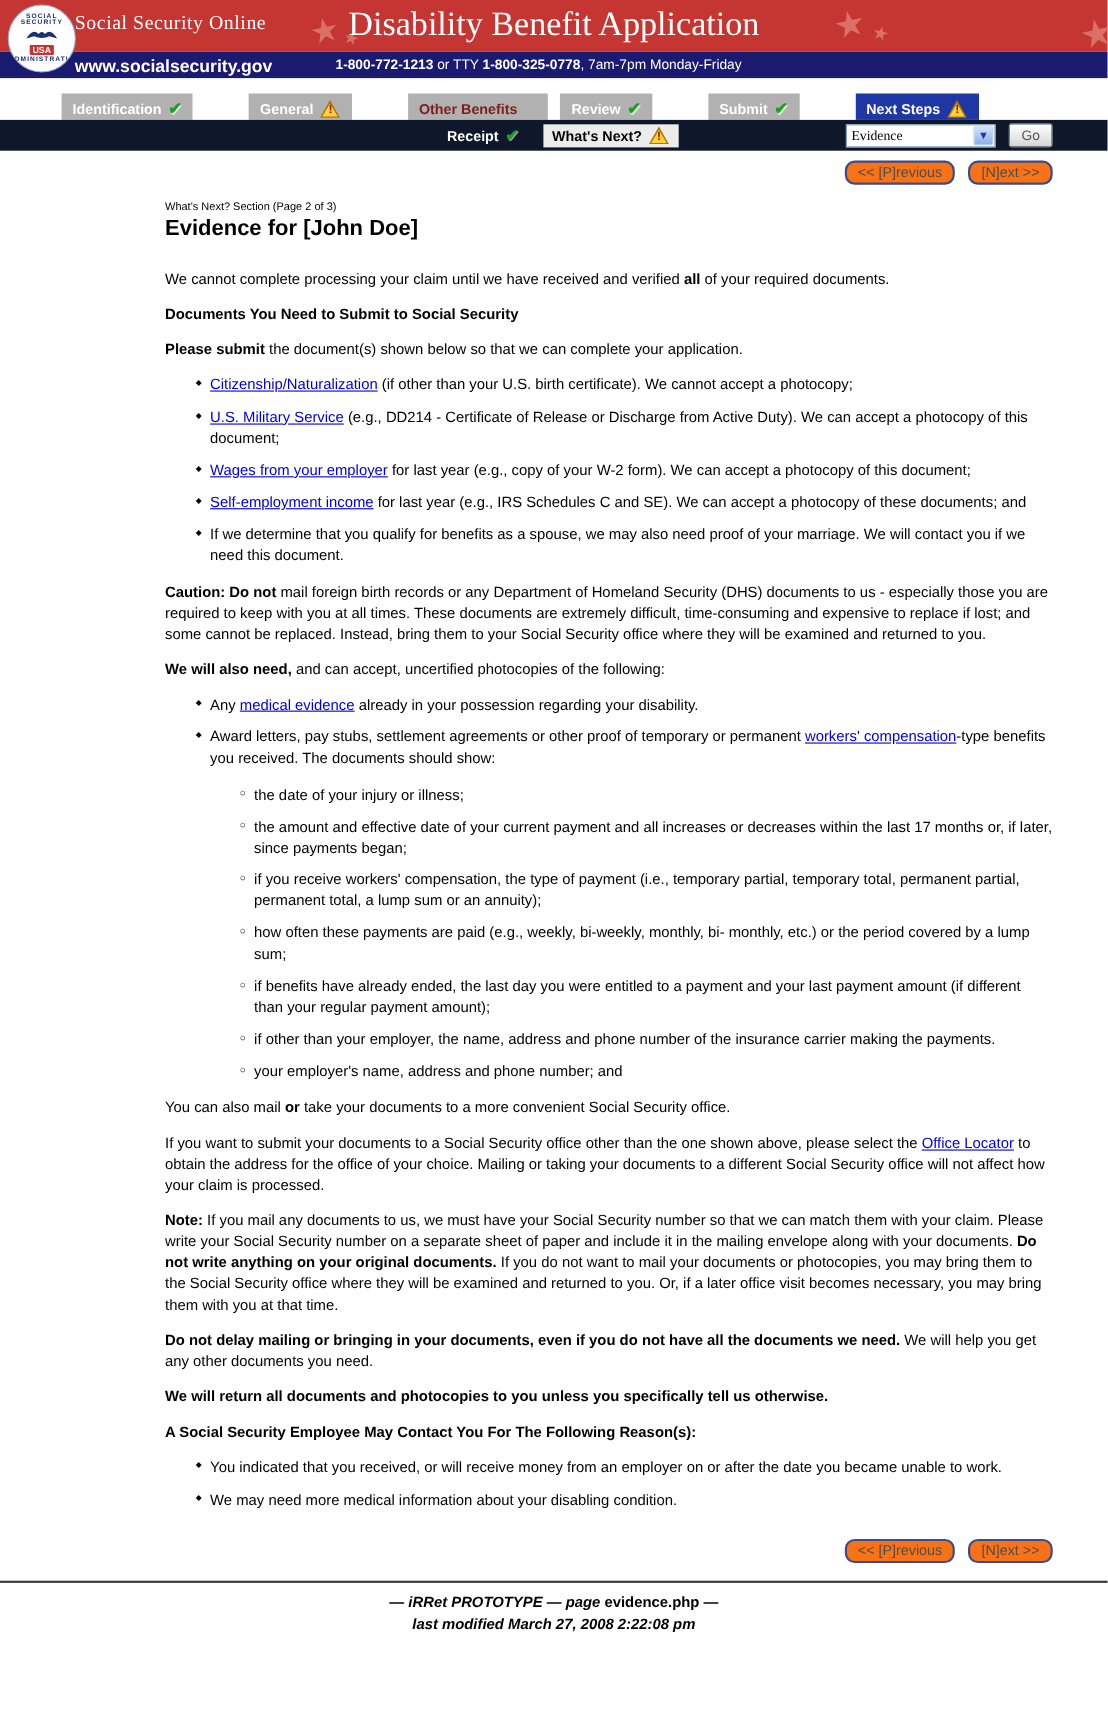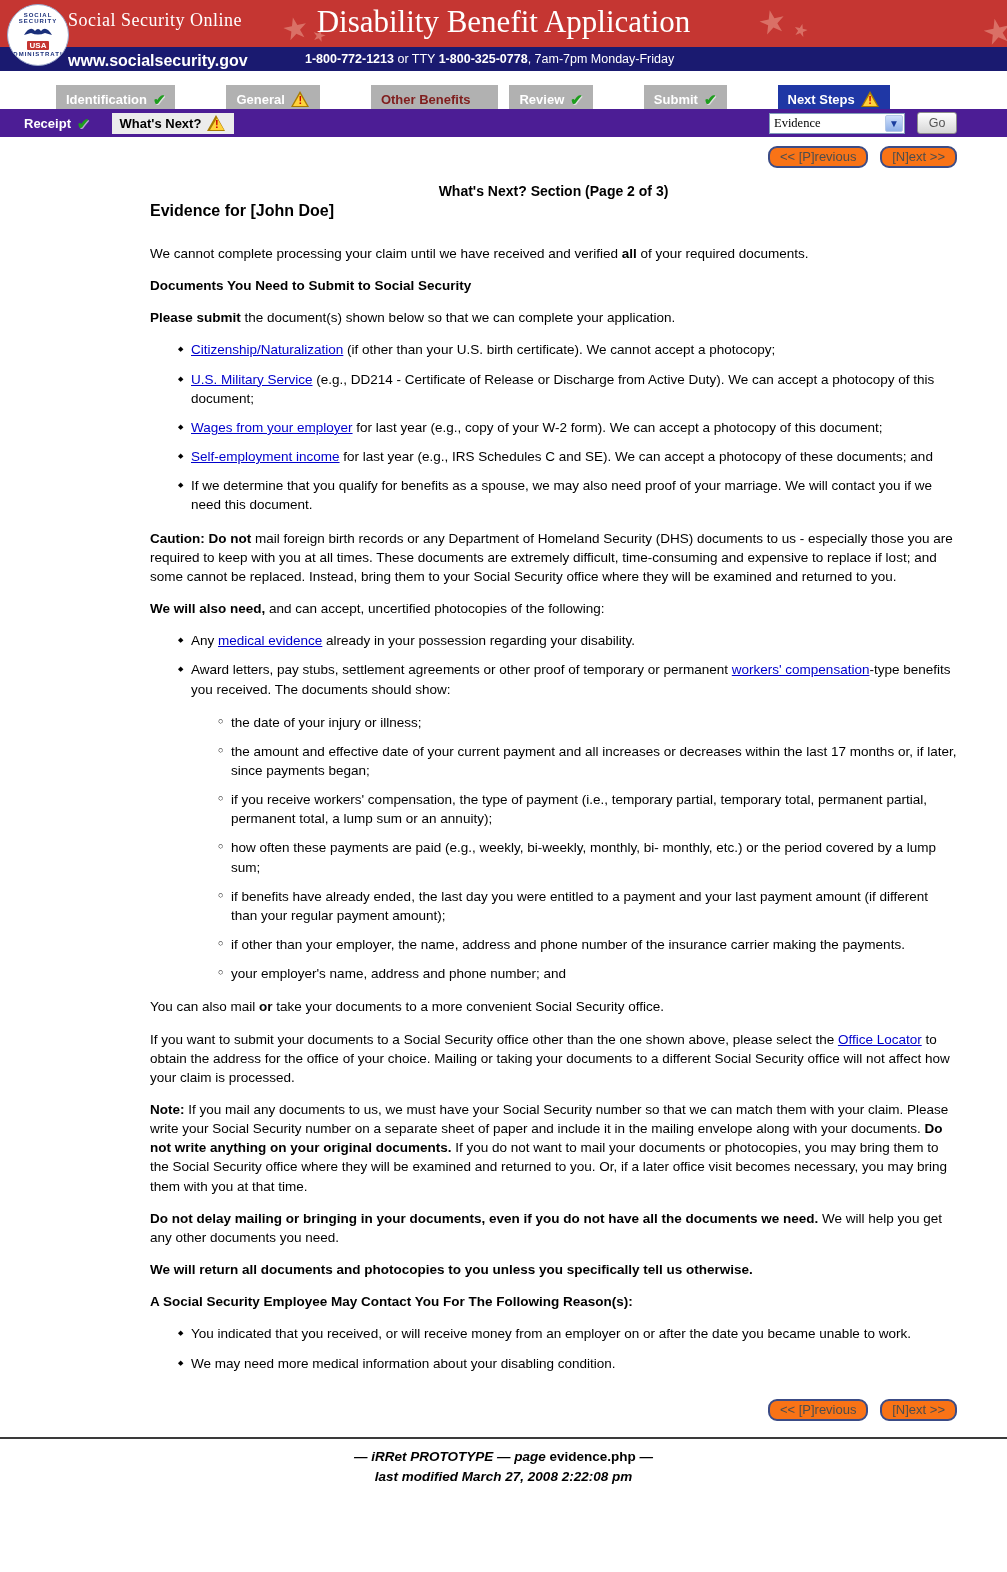--- a/index.html
+++ b/index.html
@@ -51,22 +51,22 @@
     background:#b1b1b1; color:#fff; font-weight:bold; font-size:13px;
     padding:4px 10px 0 10px; height:24px; white-space:nowrap; cursor:pointer;
     display:flex; align-items:center; gap:6px;margin-left:48px;
   }
   .tab.muted { color:#7f1d1d; padding-right:28px; }
   .tab.spacer-before { margin-left:8px; }
   .tab.active { background:#1f37a5; }
 
   
   .subnav {
-    height:28px; background:#4c1d95; display:flex; align-items:center;
-    padding:0 8px 0 24px; position:relative;
+    height:28px; background:#0f172a; display:flex; align-items:center;
+    padding:0 8px 0 24px; position:relative;justify-content:center;
   }
   .subnav-item { color:#fff; font-weight:bold; font-size:13px; display:flex; align-items:center; gap:6px; cursor:pointer; }
   .subnav-item.boxed {
     background:#ececec; color:#000; margin-left:22px; padding:2px 8px; height:21px;
   }
   .jump { position:absolute; right:50px; top:3px; display:flex; align-items:center; gap:12px; }
   .select-box {
     width:136px; height:21px; background:#fff; border:1px solid #7f9db9;
     display:flex; align-items:center; justify-content:space-between;
     font-size:12.5px; cursor:pointer;
@@ -93,22 +93,22 @@
   .warn .ex { position:absolute; left:0; top:3px; width:19px; text-align:center;
     font-weight:bold; font-size:11px; color:#cc0000; line-height:13px; }
 
   
   main { width:807px; margin-left:150px; }
   .pag { text-align:right; margin-top:9px; }
   .pag-btn {
     display:inline-block; background:#f97316; border:2px solid #3c4c86; border-radius:9px;
     color:#4d4d4d; font-size:13px; padding:1px 10px 2px 10px; margin-left:8px; cursor:pointer;
   }
-  .section-line { font-weight:bold; font-size:14px; margin-top:15px;text-align:center; }
-  .page-title { font-weight:bold; font-size:16px; margin-top:3px; }
+  .section-line { font-weight:normal; font-size:10px; margin-top:15px; }
+  .page-title { font-weight:bold; font-size:20px; margin-top:3px; }
 
   #content { margin-top:24px; }
   #content p { margin:13px 0; line-height:1.42; }
   #content a { color:#0000cc; text-decoration:underline; }
   #content ul { list-style:none; margin:4px 0 14px 0; padding-left:28px; }
   #content ul.lvl2 { padding-left:68px; }
   #content li { position:relative; padding-left:13px; margin:10px 0; line-height:1.42; }
   #content ul.lvl1 > li::before {
     content:"◆"; position:absolute; left:0; top:4px; font-size:7px; color:#000;
   }

